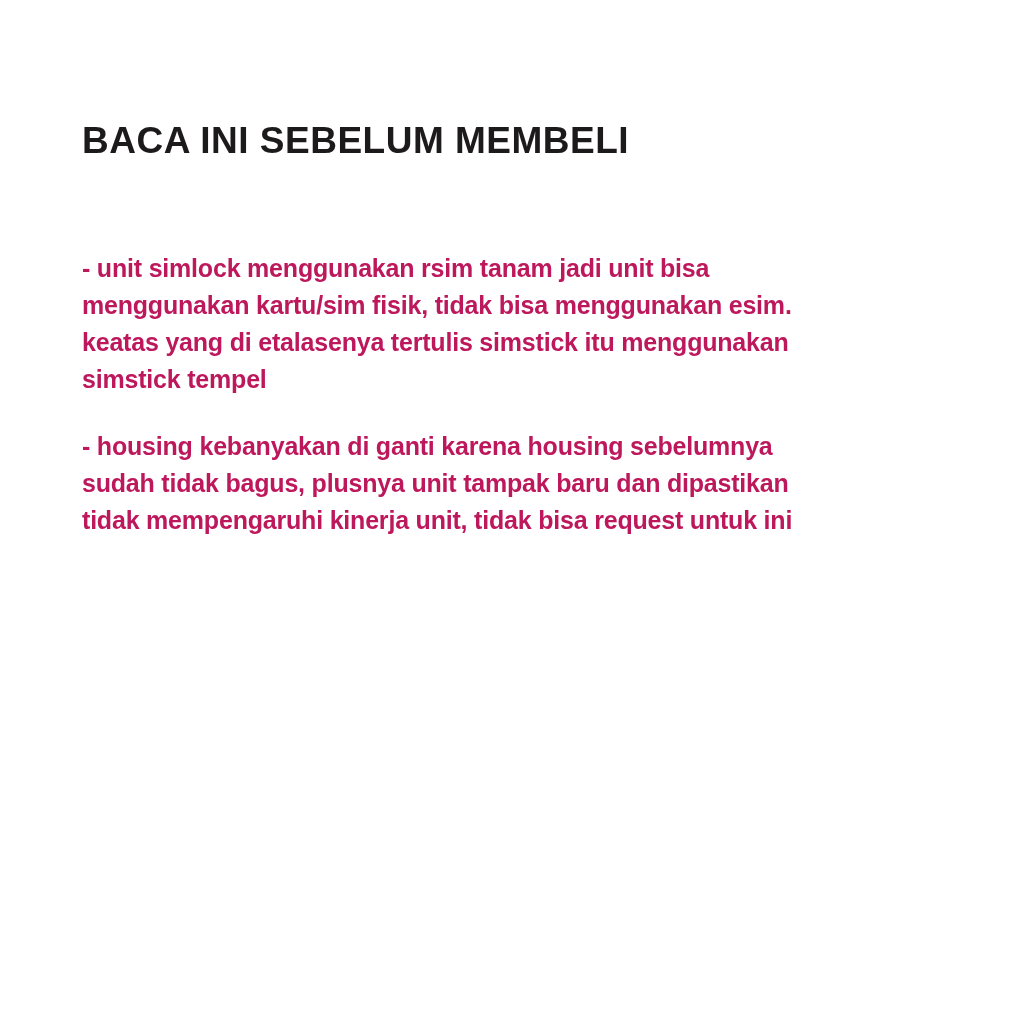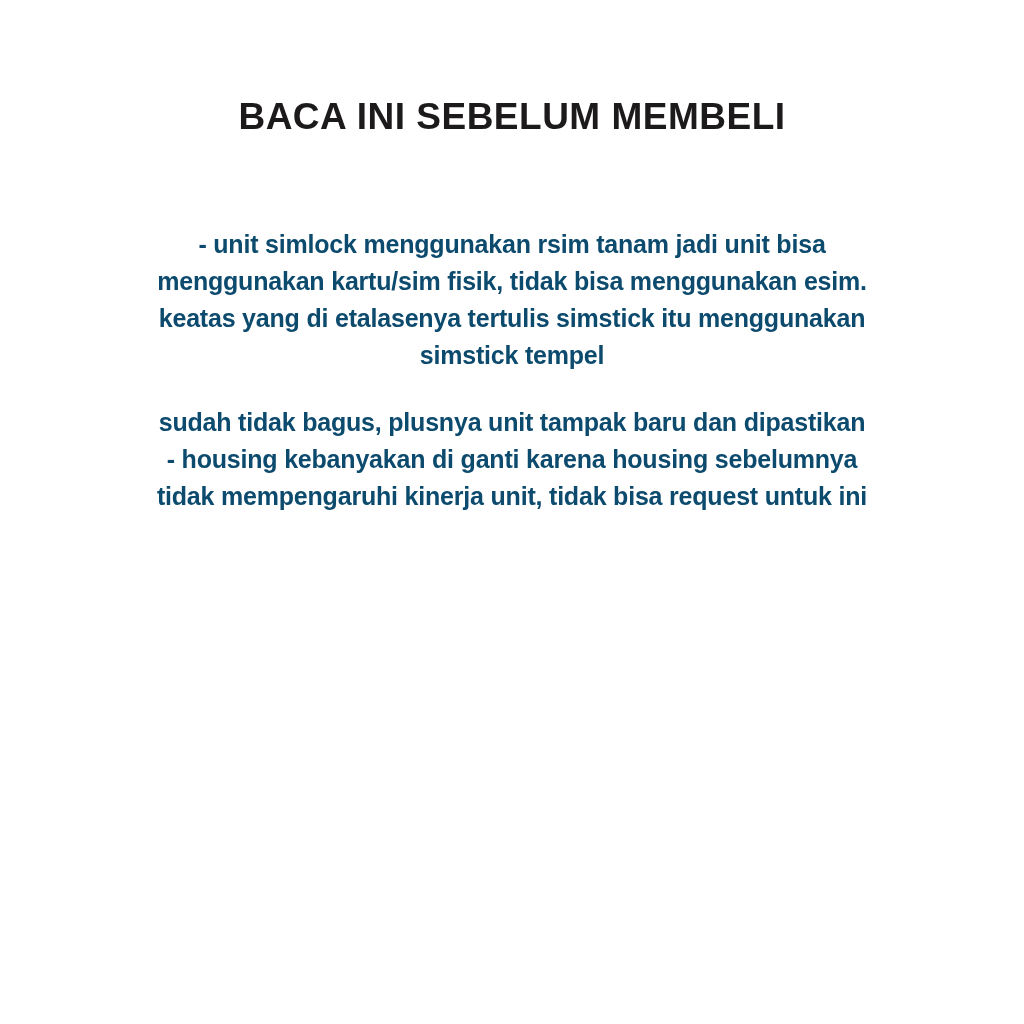--- a/index.html
+++ b/index.html
@@ -10,36 +10,36 @@
     width: 1024px;
     height: 1024px;
     background: #ffffff;
     font-family: "Liberation Sans", "DejaVu Sans", sans-serif;
     color: #1f1d1d;
     overflow: hidden;
   }
   .notice {
     width: 860px;
     margin: 0 auto;
-    padding-top: 96px;
-    text-align: center;
+    padding-top: 120px;
+    text-align: left;
   }
   .notice-title {
     font-size: 37px;
     font-weight: 700;
     letter-spacing: 0.5px;
     margin: 0 0 88px 0;
     color: #1c1a1a;
   }
   .notice-paragraph {
     font-size: 25px;
     font-weight: 700;
     line-height: 37px;
     margin: 0 0 30px 0;
-    color: #0c4a6e;
+    color: #be185d;
   }
   .notice-paragraph .text-line {
     display: block;
   }
   
   .condensed {
     letter-spacing: -0.2px;
   }
 </style>
 </head>
@@ -50,19 +50,19 @@
   <h1 class="notice-title">BACA INI SEBELUM MEMBELI</h1>
 
   <p class="notice-paragraph">
     <span class="text-line">- unit simlock menggunakan rsim tanam jadi unit bisa</span>
     <span class="text-line">menggunakan kartu/sim fisik, tidak bisa menggunakan esim.</span>
     <span class="text-line">keatas yang di etalasenya tertulis simstick itu menggunakan</span>
     <span class="text-line">simstick tempel</span>
   </p>
 
   <p class="notice-paragraph">
+    <span class="text-line">- housing kebanyakan di ganti karena housing sebelumnya</span>
     <span class="text-line">sudah tidak bagus, plusnya unit tampak baru dan dipastikan</span>
-    <span class="text-line">- housing kebanyakan di ganti karena housing sebelumnya</span>
     <span class="text-line">tidak mempengaruhi kinerja unit, tidak bisa request untuk ini</span>
   </p>
 
 
 </div>
 
 </body></html>

